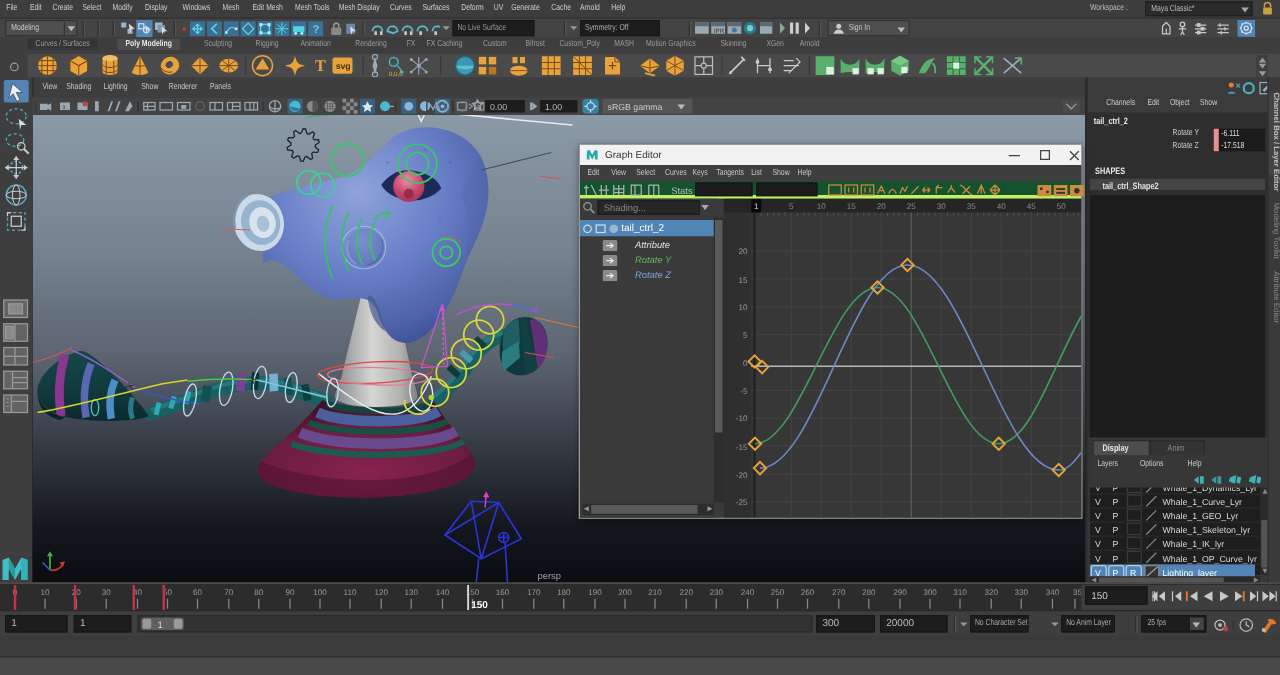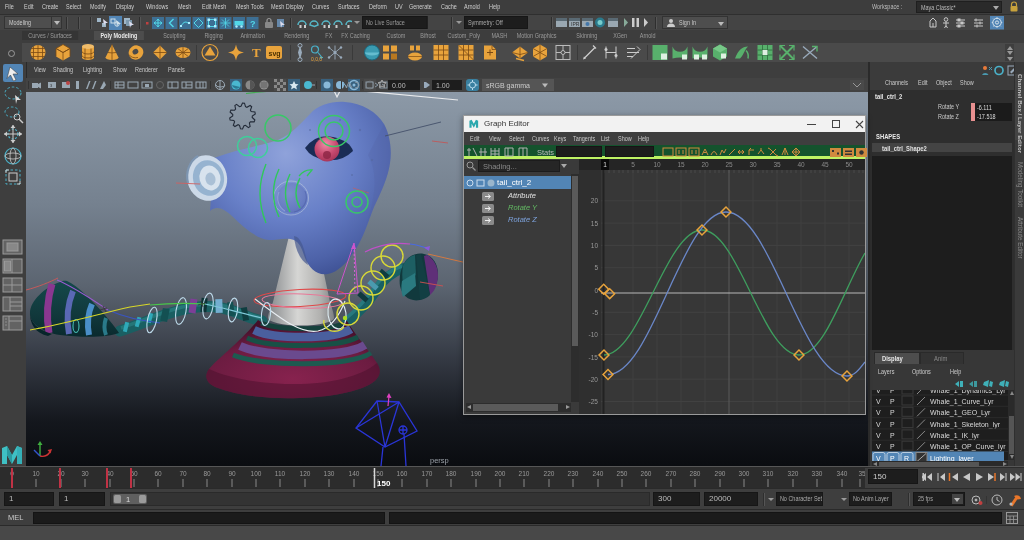--- a/index.html
+++ b/index.html
@@ -1248,24 +1248,15 @@
           <path d="M27 5 v3 l2.5 1.5"></path>
   </g>
   <g fill="#e8762a">
           <path d="M40 13 l6 -9 2.5 1.5 -6 9z"></path>
           <path d="M44 4 a4.5 4.5 0 0 1 7 3 l-3.5 .5z"></path>
           <circle cx="41" cy="12" r="1.6" fill="#bbb"></circle>
         </g>
  </svg>
 </div>
 
-<div class="abs" id="melrow" style="left:0;top:509px;width:1024px;height:16px;background:#3e3e3e;border-top:1px solid #2a2a2a;">
- <div class="abs" style="left:8px;top:3px;font-size:7.5px;color:#ccc;">MEL</div>
- <div class="abs" style="left:33px;top:2px;width:352px;height:12px;background:#1b1b1b;border:1px solid #141414;"></div>
- <div class="abs" style="left:389px;top:2px;width:613px;height:12px;background:#1b1b1b;border:1px solid #141414;"></div>
- <svg class="abs" style="left:1006px;top:2px;" width="12" height="12" viewBox="0 0 12 12">
-        <rect x="0.5" y="0.5" width="11" height="11" fill="none" stroke="#999"></rect>
-        <path d="M0.5 4 h11 M4 4 v7.5 M7.5 4 v7.5 M0.5 7.5 h11" stroke="#999" stroke-width="0.8"></path>
-      </svg>
-</div>
 
 <div class="abs" id="helpline" style="left:0;top:525px;width:1024px;height:15px;background:#484848;border-top:1px solid #2a2a2a;"></div>
 
 </div>
 </body></html>

